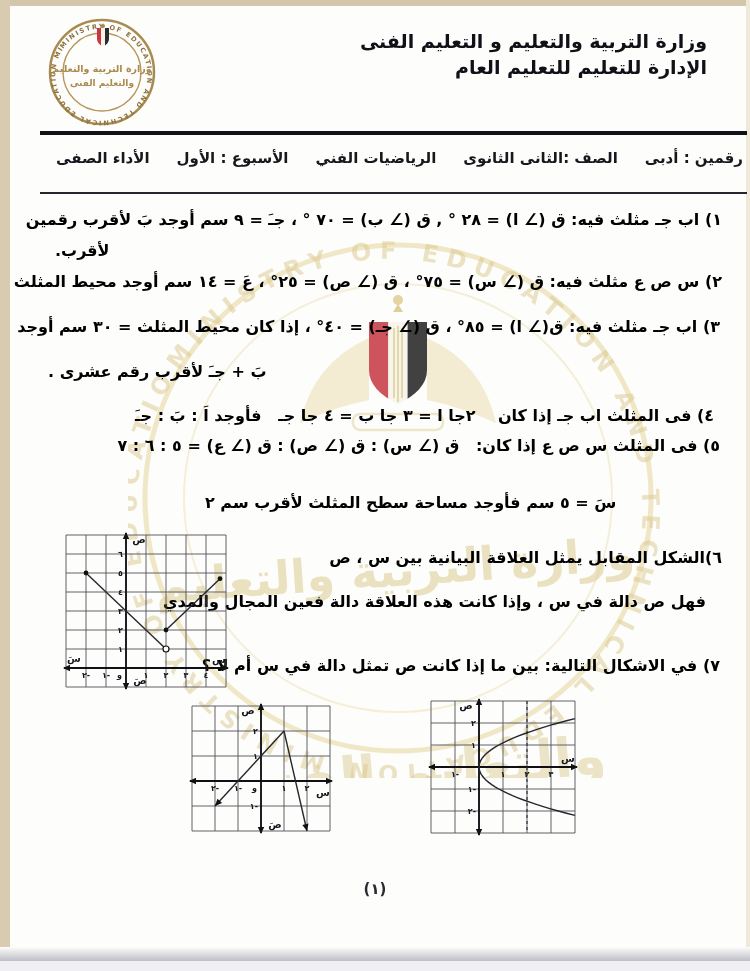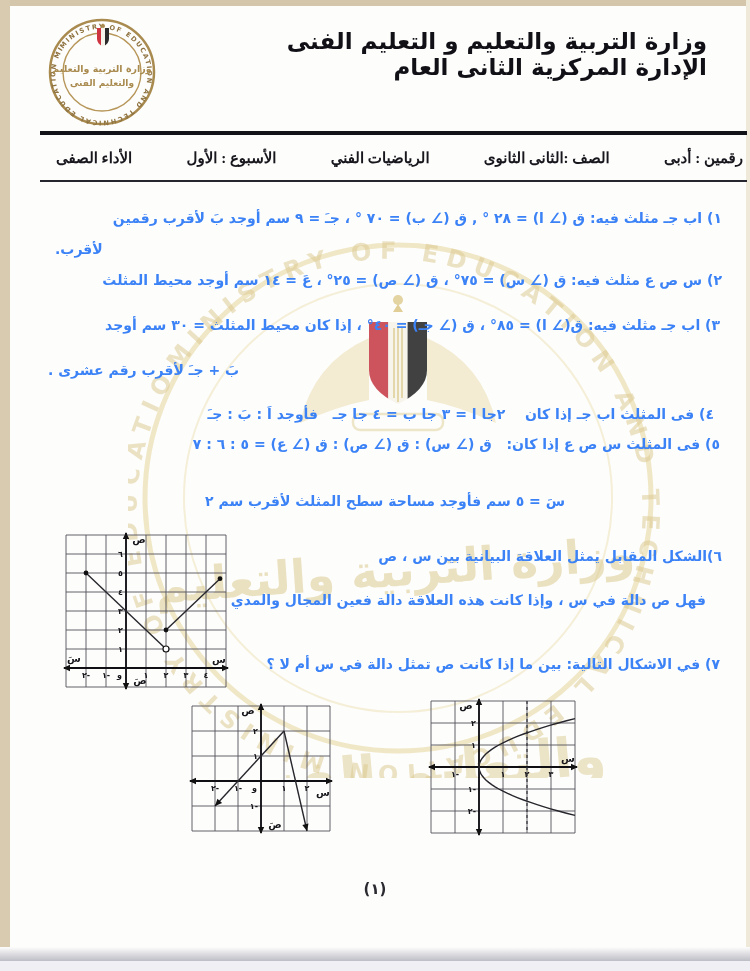--- a/index.html
+++ b/index.html
@@ -9,29 +9,29 @@
   .edge-left{position:absolute;left:0;top:0;width:10px;height:952px;background:#d8cbb0;}
   .edge-top{position:absolute;left:0;top:0;width:100%;height:6px;background:#d3c6aa;}
   .edge-right{position:absolute;right:0;top:0;width:4px;height:952px;background:#efe9da;}
   .shadow-bar{position:absolute;left:0;top:947px;width:100%;height:14px;
               background:linear-gradient(#fdfdfc,#bdbdc6);}
   .shadow-foot{position:absolute;left:0;top:961px;width:100%;height:10px;background:#f0f0f4;}
 
   
   .logo{position:absolute;left:44px;top:16px;width:118px;height:112px;}
   .hdr{position:absolute;right:43px;top:28px;font-weight:700;
-       font-size:23px;line-height:26px;color:#101016;}
+       font-size:19px;line-height:26px;color:#101016;}
   .info-bar{position:absolute;left:40px;right:3px;top:131px;height:45px;
             border-top:4px solid #121219;border-bottom:2px solid #26262e;
             display:flex;flex-direction:row-reverse;justify-content:space-between;
-            align-items:center;padding:0 4px 0 16px;font-weight:700;font-size:15px;font-family:Liberation Serif, serif;}
+            align-items:center;padding:0 4px 12px 16px;font-weight:700;font-size:15px;}
   .info-bar .cell{white-space:nowrap;}
 
   
-  .tline{position:absolute;white-space:nowrap;font-weight:700;font-size:14px;color:#3b82f6;direction:rtl;}
+  .tline{position:absolute;white-space:nowrap;font-weight:700;font-size:16px;color:#000000;direction:rtl;}
   .p1l1{top:210px;right:28px;}
   .p1l2{top:241px;left:55px;}
   .p2  {top:272px;right:28px;}
   .p3l1{top:317px;right:30px;margin-left:24px;}
   .p3l2{top:362px;left:48px;}
   .p4  {top:406px;right:36px;margin-left:48px;}
   .p5l1{top:436px;right:30px;}
   .p5l2{top:493px;left:190px;margin-left:15px;}
   .p6l1{top:548px;right:28px;}
   .p6l2{top:592px;right:44px;}
@@ -121,21 +121,21 @@
           <rect x="60" y="12" width="4" height="20" fill="#2b2b2b"></rect>
         </g>
         <circle cx="58" cy="10" r="2" fill="#a98b4f"></circle>
       </g>
       <text x="58" y="56" text-anchor="middle" font-size="9.5" font-weight="bold" fill="#a98b4f" font-family="&quot;DejaVu Sans&quot;, sans-serif">وزارة التربية والتعليم</text>
       <text x="58" y="70" text-anchor="middle" font-size="9" font-weight="bold" fill="#a98b4f" font-family="&quot;DejaVu Sans&quot;, sans-serif">والتعليم الفنى</text>
     </svg>
 
     <div class="hdr" dir="rtl">
       <div>وزارة التربية والتعليم و التعليم الفنى</div>
-      <div>الإدارة المركزية الثانى العام</div>
+      <div>الإدارة للتعليم للتعليم العام</div>
     </div>
 
     <div class="info-bar" dir="rtl">
       <span class="cell">الأداء الصفى</span>
       <span class="cell">الأسبوع : الأول</span>
       <span class="cell">الرياضيات الفني</span>
       <span class="cell">الصف :الثانى الثانوى</span>
       <span class="cell">رقمين : أدبى</span>
     </div>
 

